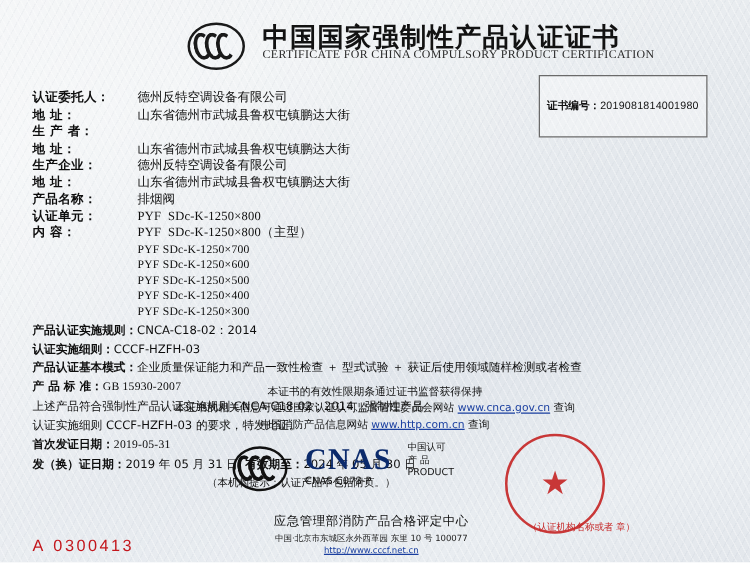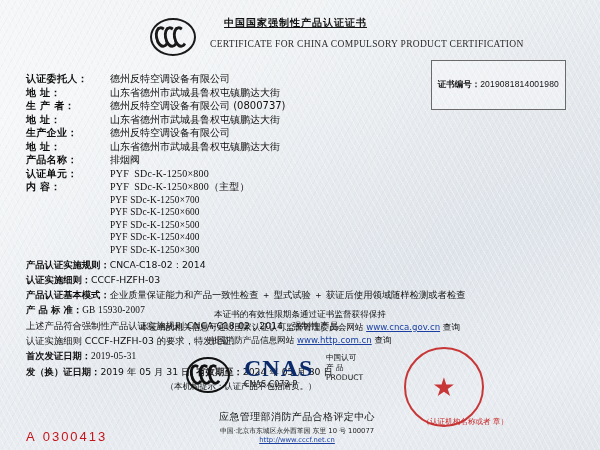--- a/index.html
+++ b/index.html
@@ -41,24 +41,23 @@
   .ccc-logo .cs{
     position:absolute;top:8px;width:14px;height:22px;
     border:3px solid #1a1a1a;border-radius:50%;
     border-right-color:transparent;box-sizing:border-box;
     transform:rotate(-12deg);
   }
   .ccc-logo .c1{left:5px;}
   .ccc-logo .c2{left:14px;}
   .ccc-logo .c3{left:23px;}
   .title-zh{
-    position:absolute;left:210px;top:8px;
-    font-size:10px;letter-spacing:1px;color:#121212;font-weight:bold;
-    font-family:"DejaVu Sans", sans-serif;
-    text-decoration:underline;
+    position:absolute;left:196px;top:8px;
+    font-size:21px;letter-spacing:1px;color:#121212;font-weight:bold;
+    font-family:"DejaVu Sans", sans-serif;
   }
   .title-en{
     position:absolute;left:196px;top:31px;
     font-size:9.5px;letter-spacing:.3px;color:#2a2a2a;
     font-family:"Liberation Serif", serif;
   }
   .certno-box{
     position:absolute;right:14px;top:52px;
     border:1px solid #6a6a6a;background:rgba(255,255,255,.35);
     padding:18px 6px;font-size:8.5px;color:#111;
@@ -162,21 +161,20 @@
       <div class="row">
         <div class="lbl">认证委托人：</div>
         <div class="val">德州反特空调设备有限公司</div>
       </div>
       <div class="row">
         <div class="lbl">地      址：</div>
         <div class="val">山东省德州市武城县鲁权屯镇鹏达大街</div>
       </div>
       <div class="row">
         <div class="lbl">生  产  者：</div>
-        <div class="val">德州反特空调设备有限公司 (0800737)</div>
       </div>
       <div class="row">
         <div class="lbl">地      址：</div>
         <div class="val">山东省德州市武城县鲁权屯镇鹏达大街</div>
       </div>
       <div class="row">
         <div class="lbl">生产企业：</div>
         <div class="val">德州反特空调设备有限公司</div>
       </div>
       <div class="row">

